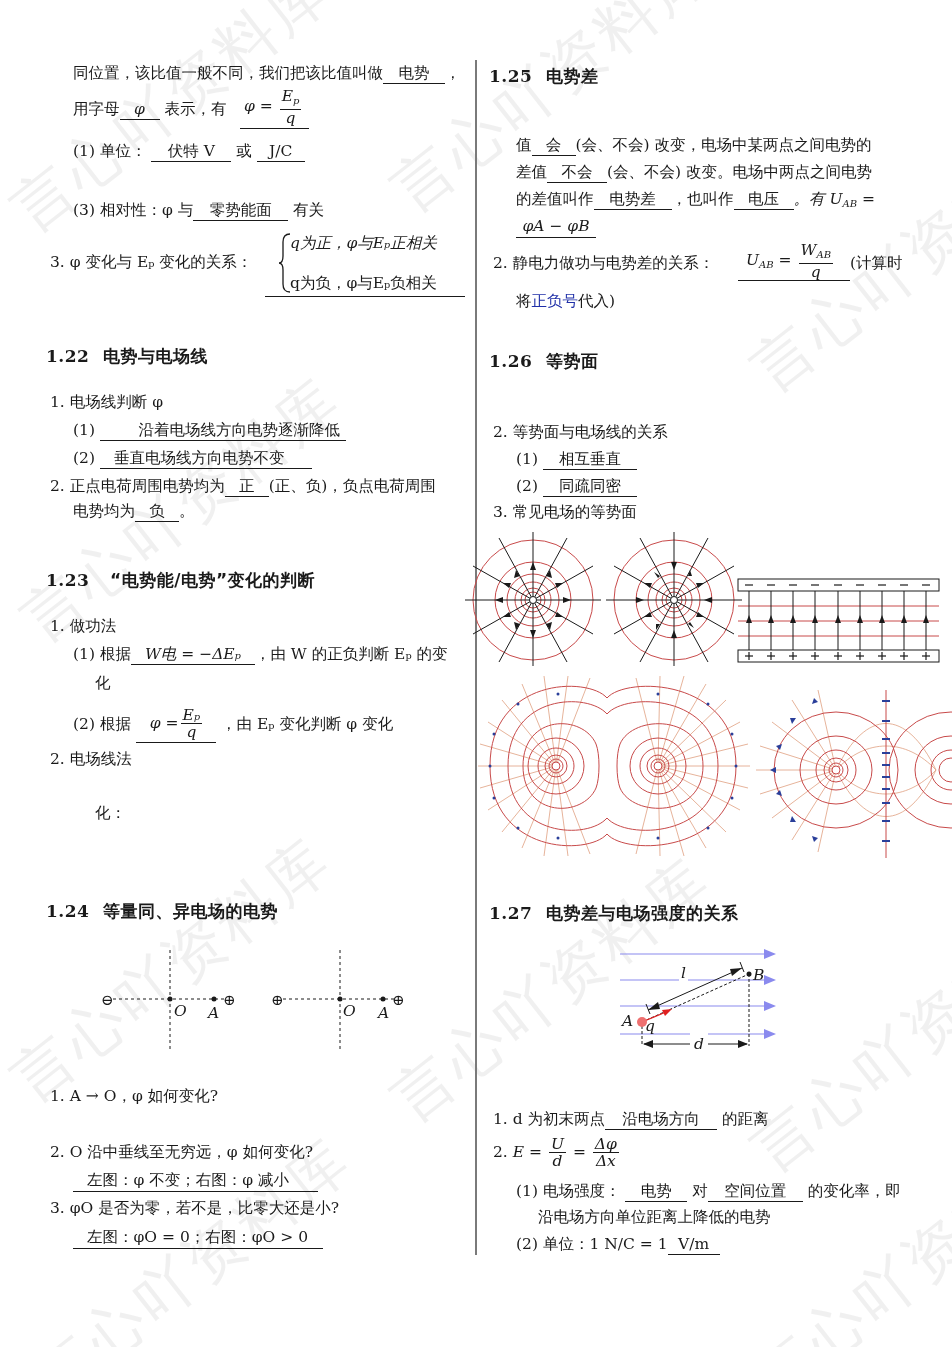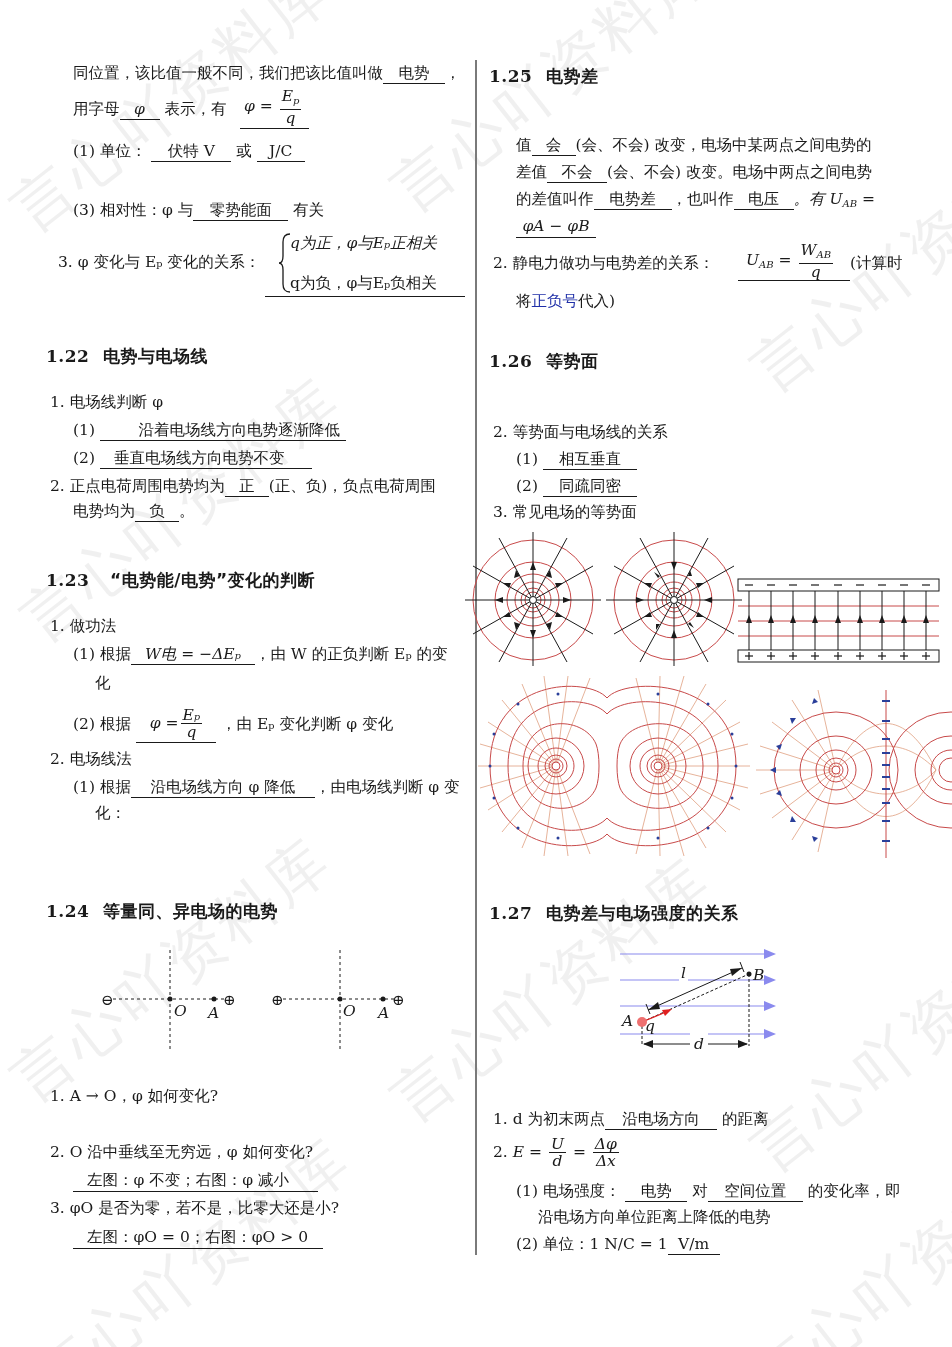--- a/index.html
+++ b/index.html
@@ -56,21 +56,21 @@
   <div class="abs" style="left:73px;top:140px;">
     <span>(1) 单位：</span>
     <span class="blank" style="width:80px">伏特 V</span>
     <span>或</span>
     <span class="blank" style="width:48px">J/C</span>
   </div>
   <div class="abs" style="left:73px;top:199px;">
     <span>(3) 相对性：φ 与</span><span class="blank" style="width:95px">零势能面</span>
     <span>有关</span>
   </div>
-  <div class="abs" style="left:50px;top:251px;margin-left:8px;">3.  φ 变化与 Eₚ 变化的关系：</div>
+  <div class="abs" style="left:50px;top:251px;">3.  φ 变化与 Eₚ 变化的关系：</div>
   <svg style="left:278px;top:232px;" width="14" height="62">
     <path d="M12 2 Q5 2 5 10 L5 24 Q5 31 1 31 Q5 31 5 38 L5 52 Q5 60 12 60" fill="none" stroke="#1a1a1a" stroke-width="1.3"></path>
   </svg>
   <div class="abs" style="left:290px;top:232px;font-style:italic;">q为正，φ与Eₚ正相关</div>
   <div class="abs" style="left:290px;top:272px;">q为负，φ与Eₚ负相关</div>
   <div style="position:absolute;left:265px;top:296px;width:200px;height:1px;background:#1a1a1a;"></div>
 
   <div class="abs h2" style="left:46px;top:345px;"><span class="num">1.22</span><span>电势与电场线</span></div>
   <div class="abs" style="left:50px;top:391px;">1.  电场线判断 φ</div>
   <div class="abs" style="left:73px;top:419px;">
@@ -96,23 +96,20 @@
   <div class="abs" style="left:95px;top:672px;">化</div>
   <div class="abs" style="left:73px;top:707px;">
     <span>(2) 根据</span>
     <span style="display:inline-block;border-bottom:1px solid #1a1a1a;padding:0 12px 2px 14px;line-height:16px;vertical-align:middle"><span class="m">φ =</span><span class="frac">
           <span class="n">Eₚ</span>
           <span class="d">q</span>
         </span></span>
     <span>，由 Eₚ 变化判断 φ 变化</span>
   </div>
   <div class="abs" style="left:50px;top:748px;">2.  电场线法</div>
-  <div class="abs" style="left:73px;top:776px;">
-    <span>(1) 根据</span><span class="blank" style="width:184px">沿电场线方向 φ 降低</span><span>，由电场线判断 φ 变</span>
-  </div>
   <div class="abs" style="left:95px;top:802px;">化：</div>
 
   <div class="abs h2" style="left:46px;top:900px;"><span class="num">1.24</span><span>等量同、异电场的电势</span></div>
 
   <svg style="left:100px;top:948px;" width="140" height="104">
     <line x1="70" y1="2" x2="70" y2="102" stroke="#1a1a1a" stroke-dasharray="3,3" stroke-width="1"></line>
     <line x1="13" y1="51" x2="126" y2="51" stroke="#1a1a1a" stroke-dasharray="3,3" stroke-width="1"></line>
     <circle cx="70" cy="51" r="2.5" fill="#1a1a1a"></circle>
     <circle cx="114" cy="51" r="2.5" fill="#1a1a1a"></circle>
   </svg>

